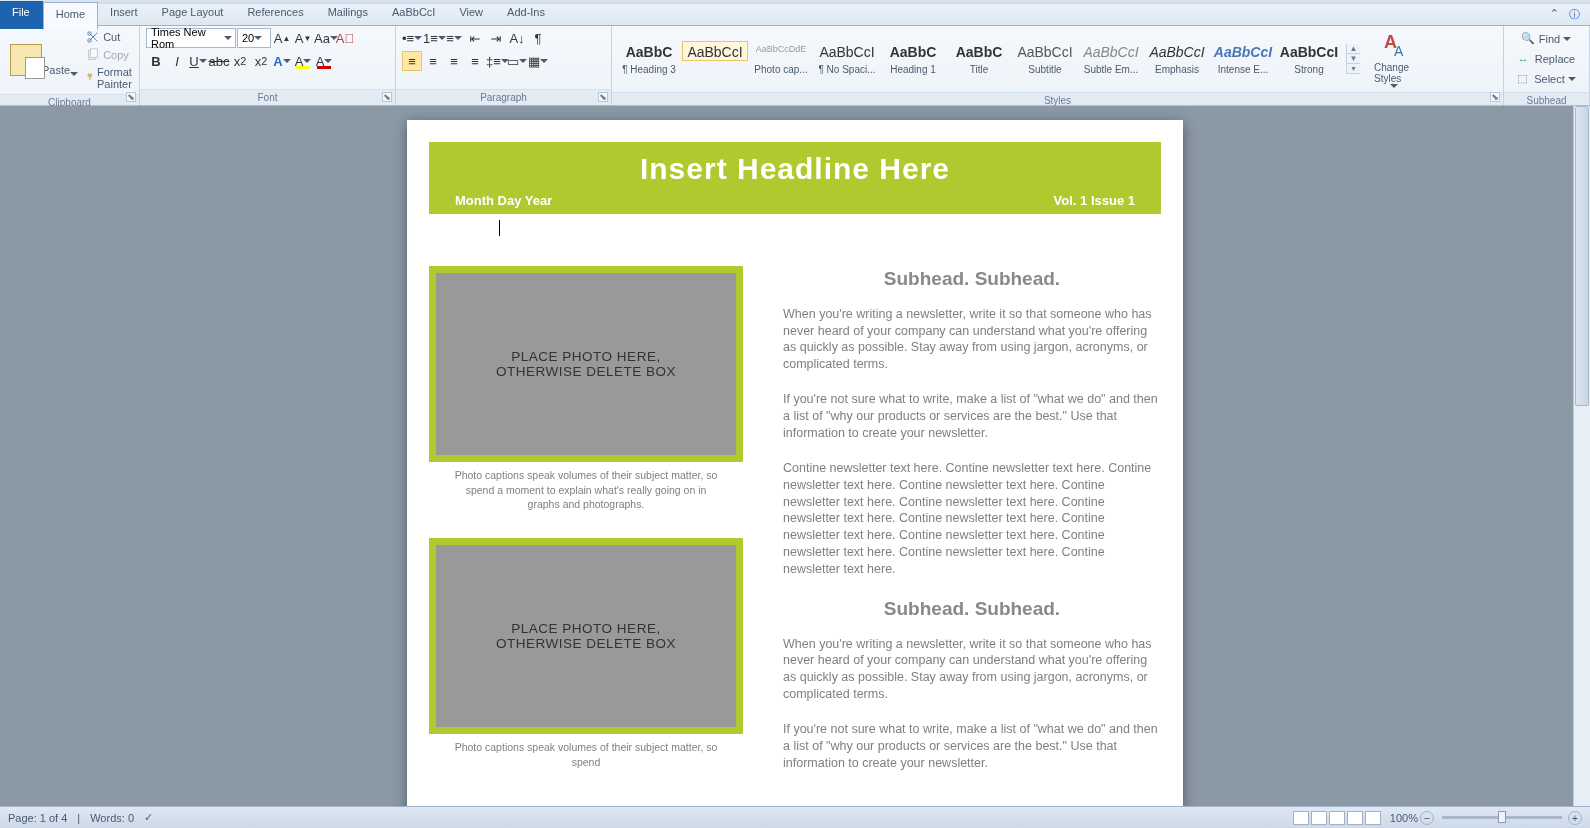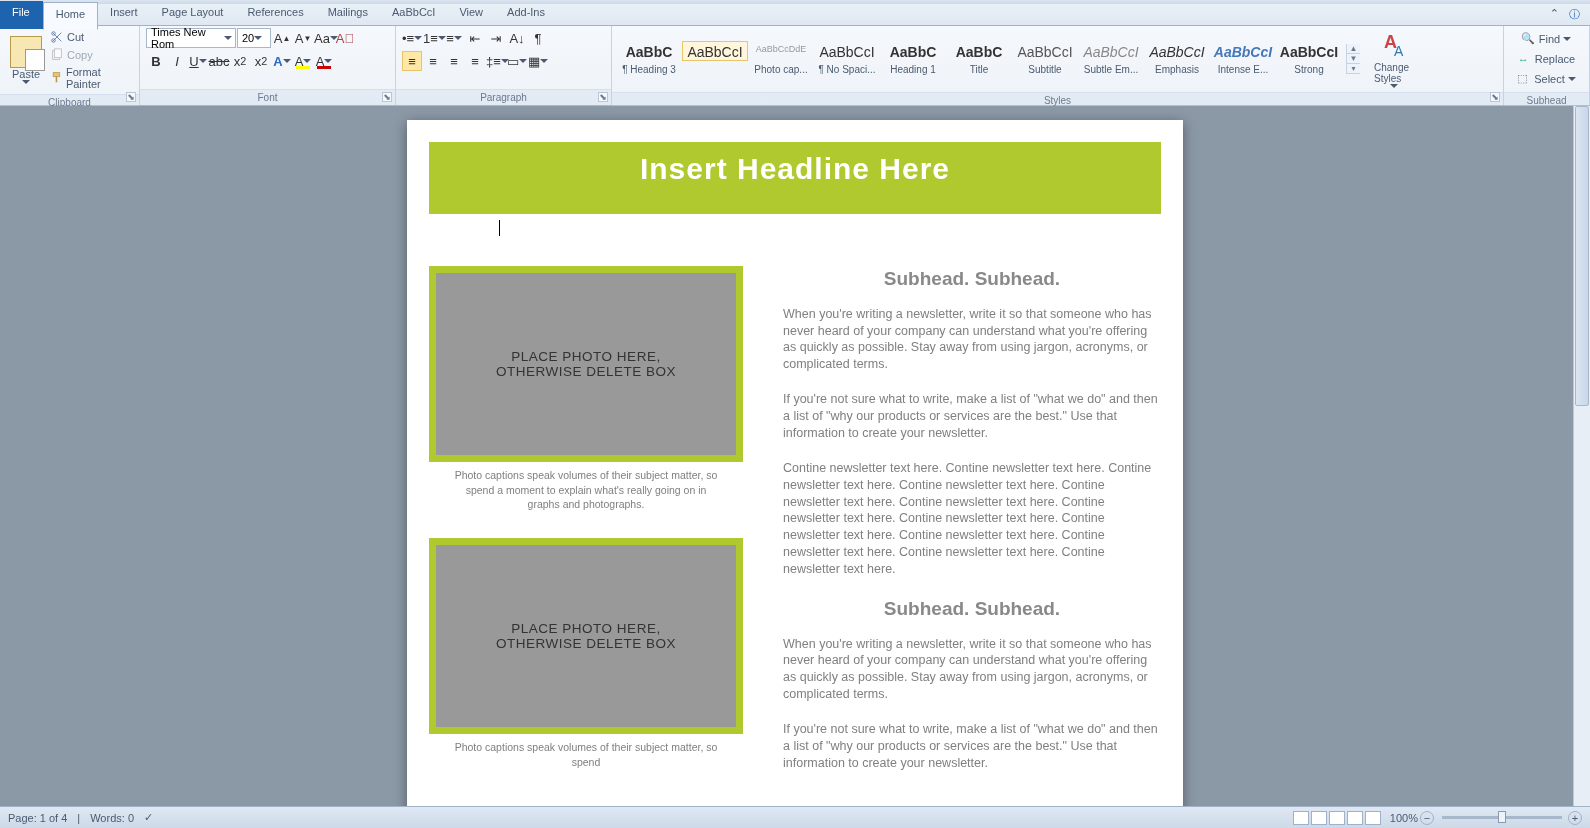--- a/index.html
+++ b/index.html
@@ -10,21 +10,21 @@
 .tab.file{background:#1e63ad;color:#fff;border-right:1px solid #1e63ad}
 .tab.active{background:#f7fbff;border:1px solid #9fb2c9;border-bottom:1px solid #f7fbff;position:relative;top:1px}
 .spacer{flex:1}
 .winctl{display:flex;gap:10px;padding-right:10px;color:#556}
 .ribbon{display:flex;background:linear-gradient(#f5f8fc,#eef3f9);border-bottom:1px solid #a7b7cc;height:80px}
 .group{border-right:1px solid #c5d3e4;display:flex;flex-direction:column;justify-content:space-between;position:relative}
 .glabel{font-size:10px;color:#6a7a90;text-align:center;padding:2px 0;background:rgba(200,215,230,0.3);border-top:1px solid #d5e0ee}
 .glabel .dlg{position:absolute;right:3px;bottom:3px;font-size:9px;color:#6a7a90;border:1px solid #b8c6d8;width:10px;height:10px;line-height:8px;text-align:center;background:#f5f8fc}
 .g-body{flex:1;display:flex;align-items:center;padding:2px 6px;gap:4px}
 .btn{display:flex;flex-direction:column;align-items:center;font-size:11px;color:#4a5a70;padding:2px 4px;cursor:pointer}
-.paste-btn{flex-direction:column;align-items:center;padding:0 4px}
+.paste-btn{flex-direction:row;align-items:flex-end;padding:0 4px}
 .paste-ic{width:32px;height:32px;background:#f7e7b2;border:1px solid #b89b4a;position:relative}
 .paste-ic:after{content:"";position:absolute;width:18px;height:20px;background:#fff;border:1px solid #999;right:-4px;bottom:-4px}
 .mini-row{display:flex;align-items:center;gap:3px;font-size:11px;color:#4a5a70;padding:2px 0;cursor:pointer}
 .mini-ic{width:14px;height:14px;display:inline-block}
 .dd{width:8px;height:4px;display:inline-block;position:relative}
 .dd:after{content:"";position:absolute;left:0;top:0;border-left:4px solid transparent;border-right:4px solid transparent;border-top:4px solid #4a5a70}
 .sel{border:1px solid #a8b8cc;background:#fff;font-size:11px;height:20px;padding:1px 4px;display:flex;align-items:center;gap:0}
 .toolrow{display:flex;gap:1px;align-items:center}
 .tbtn{width:20px;height:20px;display:flex;align-items:center;justify-content:center;font-size:13px;color:#333;cursor:pointer;position:relative}
 .tbtn.active{background:#ffe8a6;border:1px solid #e8c46a}
@@ -267,20 +267,24 @@
         </div>
   </div>
   <div class="glabel"><span>Subhead</span></div>
  </div>
 </div>
 
 <div class="canvas">
  <div class="page">
   <div class="banner">
    <h1>Insert Headline Here</h1>
+   <div class="banner-row">
+    <span>Month Day Year</span>
+    <span>Vol. 1 Issue 1</span>
+   </div>
   </div>
   <div class="cursor"></div>
   <div class="cols">
    <div class="colL">
     <div>
      <div class="photo-box">
               <div><span>PLACE PHOTO HERE,</span><br><span>OTHERWISE DELETE BOX</span></div>
             </div>
      <div class="caption">Photo captions speak volumes of their subject matter, so spend a moment to explain what's really going on in graphs and photographs.</div>
     </div>

